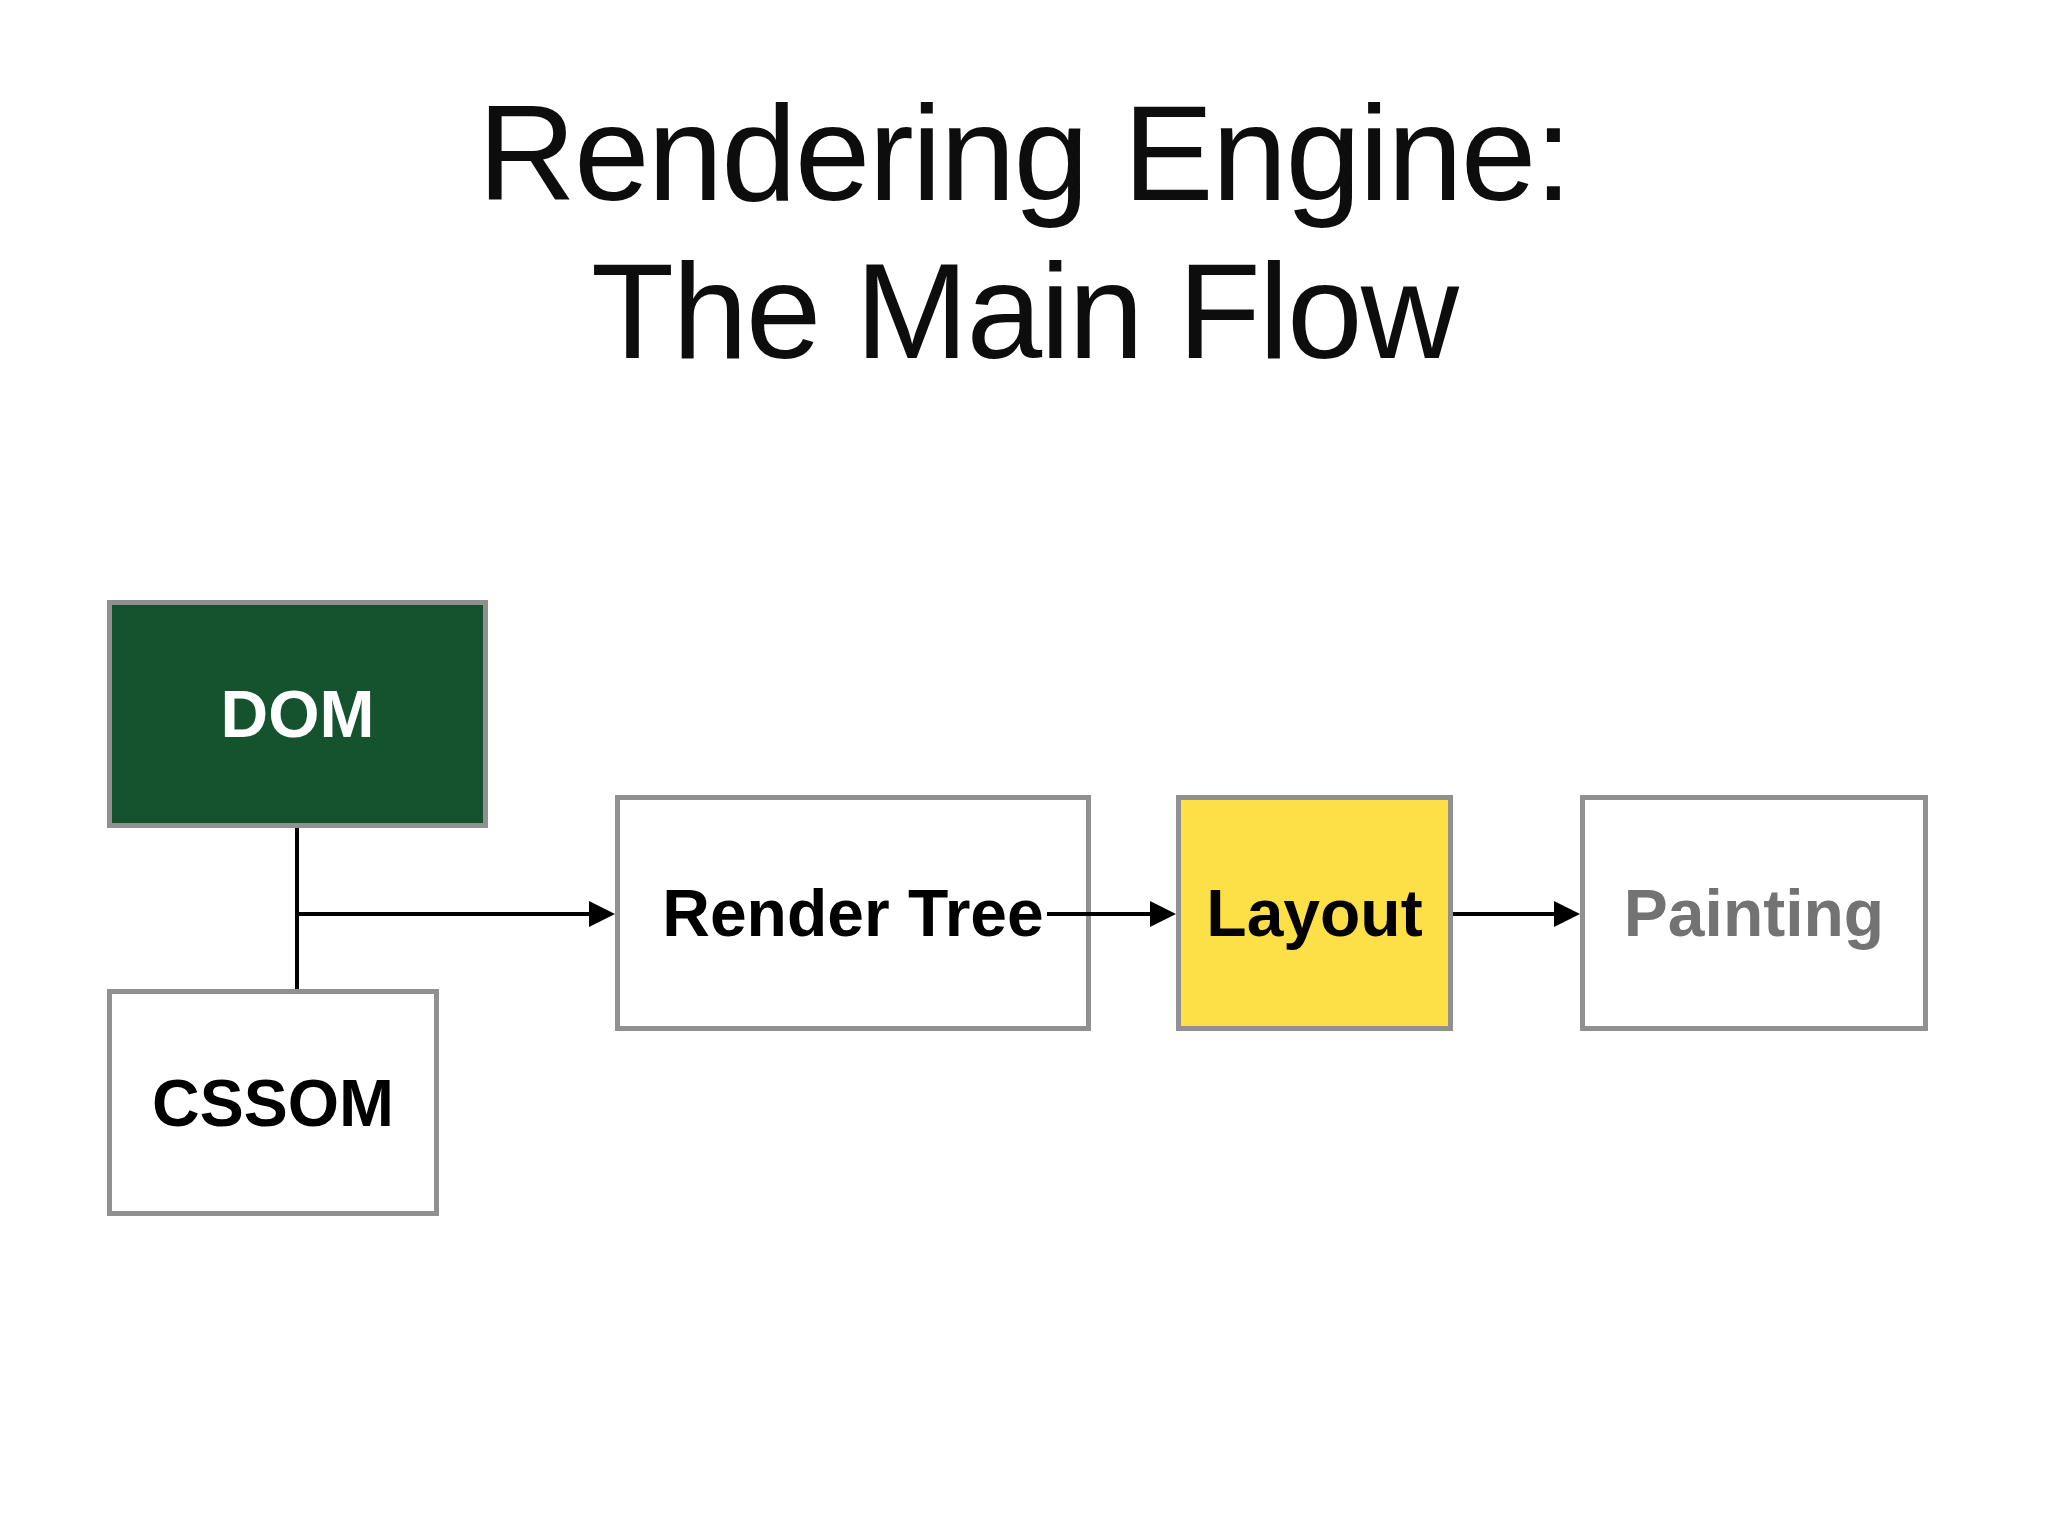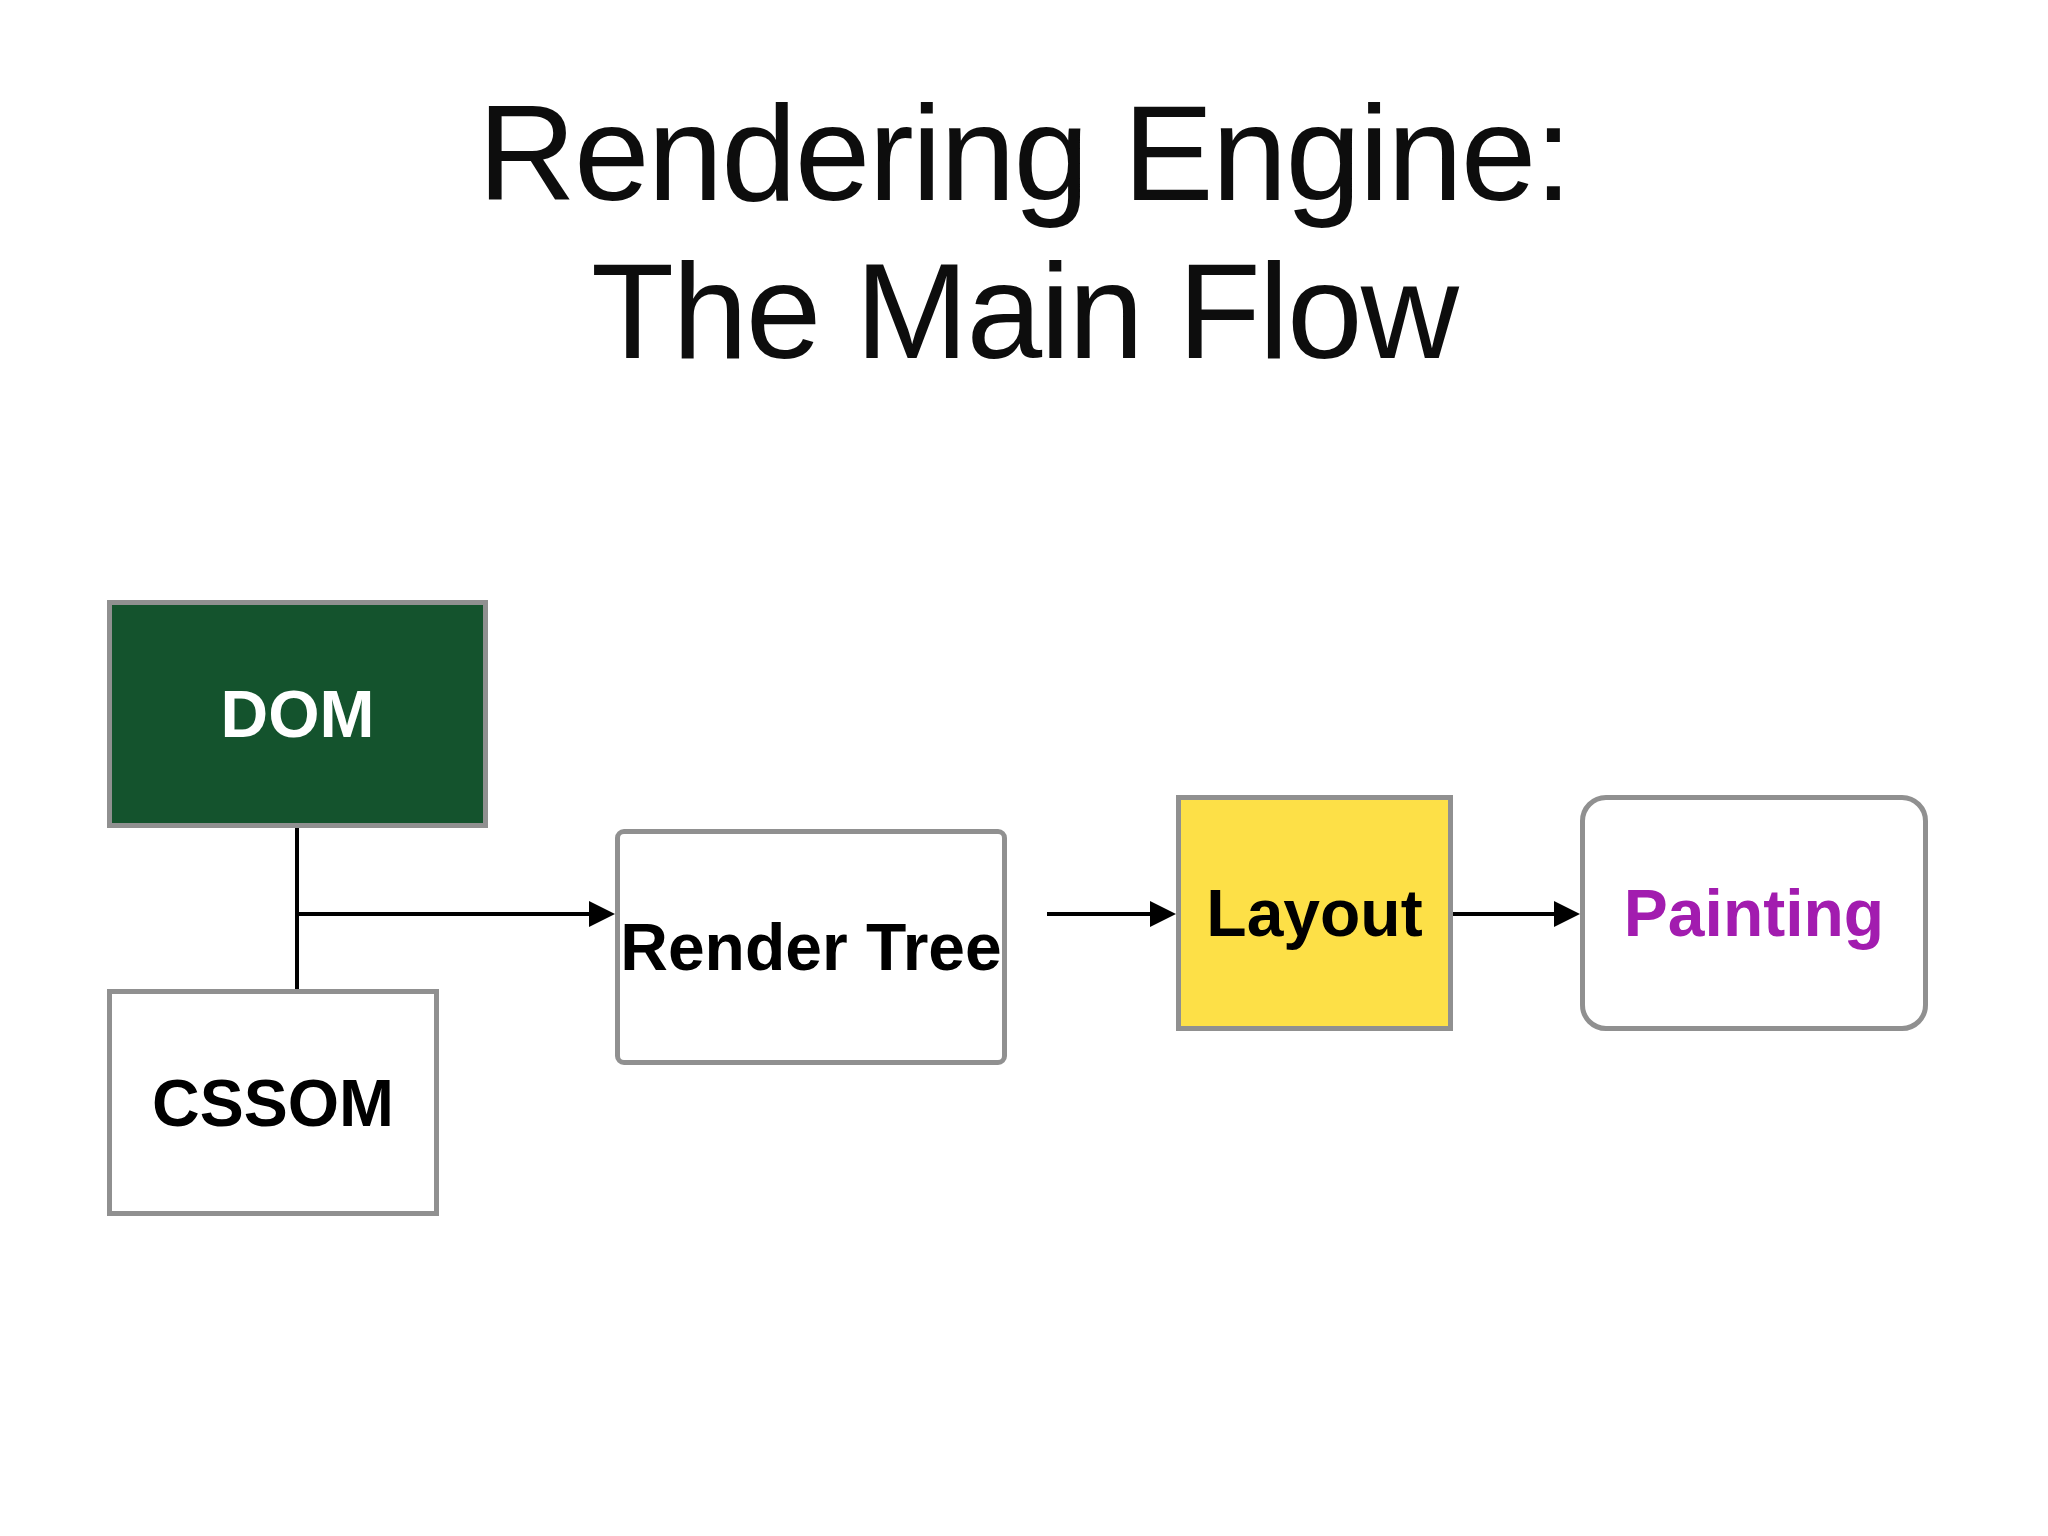--- a/index.html
+++ b/index.html
@@ -47,21 +47,21 @@
     justify-content: center;
   }
   .node-label {
     font-weight: 700;
     font-size: 66px;
     letter-spacing: 0px;
     white-space: nowrap;
   }
   #node-dom      { left: 107px;  top: 600px; width: 381px; height: 228px; }
   #node-cssom    { left: 107px;  top: 989px; width: 332px; height: 227px; }
-  #node-render   { left: 615px;  top: 829px; width: 392px; height: 236px; border-radius: 9px; }
+  #node-render   { left: 615px;  top: 795px; width: 476px; height: 236px; }
   #node-layout   { left: 1176px; top: 795px; width: 277px; height: 236px; }
   #node-painting { left: 1580px; top: 795px; width: 348px; height: 236px; }
 
   .line {
     position: absolute;
     background: var(--connector-color);
   }
   #conn-dom-cssom     { left: 295px;  top: 828px; width: 4px;   height: 161px; }
   #conn-branch        { left: 297px;  top: 912px; width: 292px; height: 4px; }
   #conn-render-layout { left: 1047px; top: 912px; width: 103px; height: 4px; }
@@ -100,21 +100,21 @@
     </div>
 
     <div class="node" id="node-render" style="background: rgb(255, 255, 255); color: rgb(0, 0, 0);">
       <span class="node-label">Render Tree</span>
     </div>
 
     <div class="node" id="node-layout" style="background: #fde047; color: rgb(0, 0, 0);">
       <span class="node-label">Layout</span>
     </div>
 
-    <div class="node" id="node-painting" style="background: rgb(255, 255, 255); color: #a21caf; border-radius: 26px;">
+    <div class="node" id="node-painting" style="background: rgb(255, 255, 255); color: #737373;">
       <span class="node-label">Painting</span>
     </div>
 
     <div class="line" id="conn-dom-cssom"></div>
 
     <div class="line" id="conn-branch"></div>
     <div class="arrowhead" id="head-branch"></div>
 
     <div class="line" id="conn-render-layout"></div>
     <div class="arrowhead" id="head-render-layout"></div>

